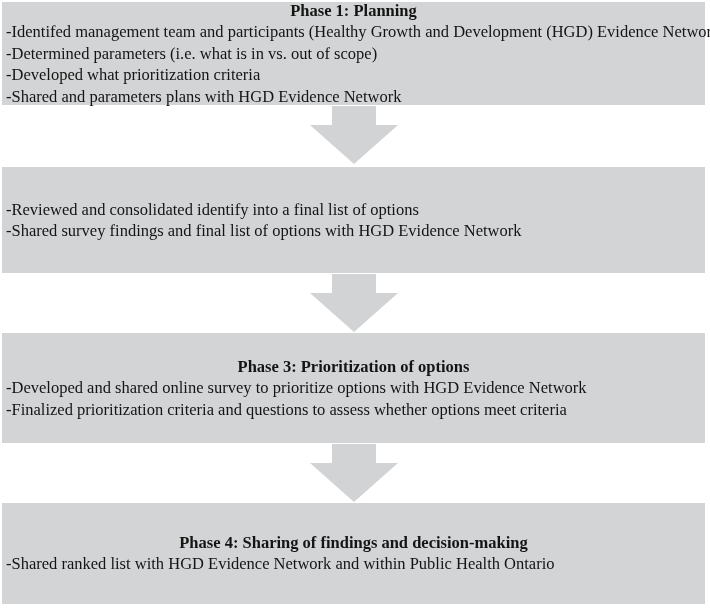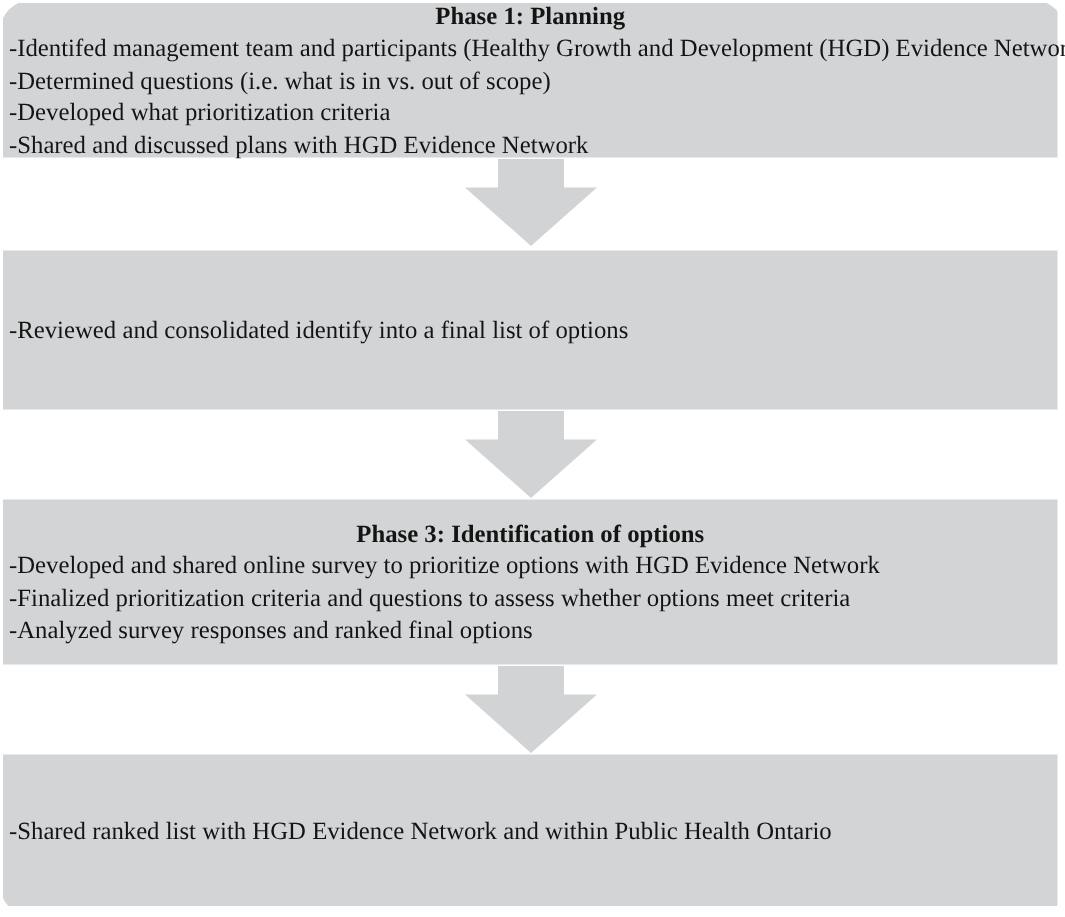--- a/index.html
+++ b/index.html
@@ -8,21 +8,20 @@
     background: #ffffff;
   }
   .canvas {
     position: relative;
     width: 710px;
     height: 611px;
     background: #ffffff;
     font-family: "Liberation Serif", "DejaVu Serif", serif;
     color: #141414;
     overflow: hidden;
-    border-radius: 21px;
   }
   .phase-box {
     position: absolute;
     left: 2px;
     width: 703px;
     background: #d2d4d5;
     display: flex;
     flex-direction: column;
     justify-content: center;
     box-sizing: border-box;
@@ -57,51 +56,52 @@
   .down-arrow svg { display: block; }
 </style>
 </head>
 <body>
 
 <div class="canvas">
 
   <div class="phase-box box-1">
     <div class="phase-title">Phase 1: Planning</div>
     <div class="phase-item">-Identifed management team and participants (Healthy Growth and Development (HGD) Evidence Network)</div>
-    <div class="phase-item">-Determined questions (i.e. what is in vs. out of scope)</div>
+    <div class="phase-item">-Determined parameters (i.e. what is in vs. out of scope)</div>
     <div class="phase-item">-Developed what prioritization criteria</div>
-    <div class="phase-item">-Shared and discussed plans with HGD Evidence Network</div>
+    <div class="phase-item">-Shared and parameters plans with HGD Evidence Network</div>
   </div>
 
   <div class="down-arrow arrow-1">
     <svg width="88" height="58" viewBox="0 0 88 58" xmlns="http://www.w3.org/2000/svg">
       <polygon points="22,0 66,0 66,19 88,19 44,58 0,19 22,19" fill="#d1d3d4"></polygon>
     </svg>
   </div>
 
   <div class="phase-box box-2">
     <div class="phase-item">-Reviewed and consolidated identify into a final list of options</div>
+    <div class="phase-item">-Shared survey findings and final list of options with HGD Evidence Network</div>
   </div>
 
   <div class="down-arrow arrow-2">
     <svg width="88" height="58" viewBox="0 0 88 58" xmlns="http://www.w3.org/2000/svg">
       <polygon points="22,0 66,0 66,19 88,19 44,58 0,19 22,19" fill="#d1d3d4"></polygon>
     </svg>
   </div>
 
   <div class="phase-box box-3">
-    <div class="phase-title">Phase 3: Identification of options</div>
+    <div class="phase-title">Phase 3: Prioritization of options</div>
     <div class="phase-item">-Developed and shared online survey to prioritize options with HGD Evidence Network</div>
     <div class="phase-item">-Finalized prioritization criteria and questions to assess whether options meet criteria</div>
-    <div class="phase-item">-Analyzed survey responses and ranked final options</div>
   </div>
 
   <div class="down-arrow arrow-3">
     <svg width="88" height="58" viewBox="0 0 88 58" xmlns="http://www.w3.org/2000/svg">
       <polygon points="22,0 66,0 66,19 88,19 44,58 0,19 22,19" fill="#d1d3d4"></polygon>
     </svg>
   </div>
 
   <div class="phase-box box-4">
+    <div class="phase-title">Phase 4: Sharing of findings and decision-making</div>
     <div class="phase-item">-Shared ranked list with HGD Evidence Network and within Public Health Ontario</div>
   </div>
 
 </div>
 
 </body></html>

